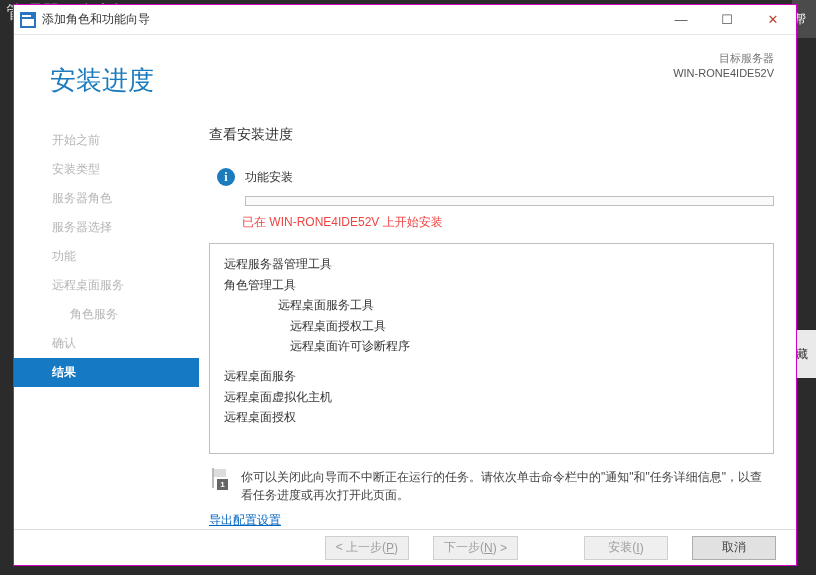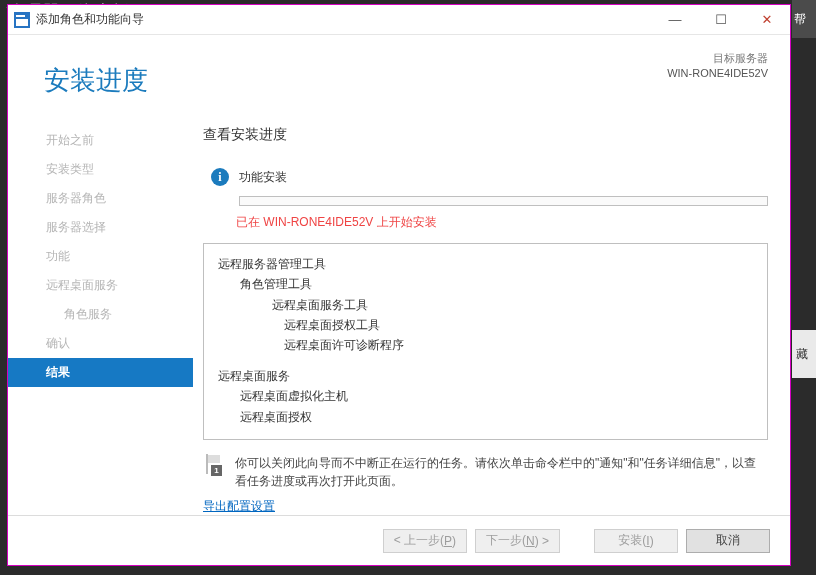--- a/index.html
+++ b/index.html
@@ -19,21 +19,21 @@
   }
   .bg-right {
     position:absolute; top:0; right:0; height:38px; width:24px; background:#4b4b4b; color:#fff; font-size:12px; line-height:38px; text-align:left; padding-left:2px;
   }
   .bg-right2 {
     position:absolute; top:330px; right:0; height:48px; width:24px; background:#eaeaea; color:#333; font-size:12px; line-height:48px; text-align:left; padding-left:4px;
   }
   
   .wizard {
     position:absolute;
-    left:7px; top:4px;
+    left:13px; top:4px;
     width:784px; height:562px;
     background:#fff;
     border:1px solid #d400c1;
     display:flex;
     flex-direction:column;
   }
   .titlebar {
     height:30px;
     display:flex;
     align-items:center;
@@ -104,21 +104,21 @@
   }
   .progress {
     height:12px; border:1px solid #bfbfbf; margin:0 0 8px 36px; background:#fafafa;
   }
   .progress-sub { margin-left:33px; font-size:12px; color:#ef4444; margin-bottom:12px;}
   .features-box {
     border:1px solid #bfbfbf; padding:10px 14px; font-size:12px; line-height:1.7;
     height:244px; overflow:auto;
   }
   .features-box .l1{margin-left:0;}
-  .features-box .l2{margin-left:22px;}
+  .features-box .l2{}
   .features-box .l3{margin-left:54px;}
   .features-box .l4{margin-left:66px;}
   .tip {
     display:flex; gap:10px; margin-top:14px; font-size:12px; color:#444; line-height:1.5;
   }
   .flag-icon{
     width:22px;height:22px;position:relative;flex-shrink:0;
   }
   .flag-icon::before{
     content:"";position:absolute;left:3px;top:0;width:2px;height:20px;background:#bbb;
@@ -126,23 +126,23 @@
   .flag-icon::after{
     content:"";position:absolute;left:5px;top:1px;width:12px;height:8px;background:#ddd;
   }
   .flag-badge{
     position:absolute;left:8px;top:11px;width:11px;height:11px;background:#666;color:#fff;
     font-size:8px;display:flex;align-items:center;justify-content:center;font-weight:bold;
   }
   .export-link { margin-top:8px; font-size:12px; color:#0066c0; text-decoration:underline; cursor:pointer; display:inline-block;}
   
   .footer {
-    height:50px; border-top:1px solid #dcdcdc;
+    height:36px; border-top:1px solid #dcdcdc;
     display:flex; align-items:center; justify-content:flex-end;
-    gap:8px; padding-right:20px;
+    gap:24px; padding-right:20px;
   }
   .footer .gap { width:18px;}
   .btn {
     min-width:84px; height:24px; border:1px solid #adadad;
     background:#e1e1e1; font-size:12px; color:#444;
     display:flex;align-items:center;justify-content:center;
     padding:0 10px;
   }
   .btn.disabled { color:#9d9d9d; background:#efefef; border-color:#cfcfcf;}
   .underline { text-decoration:underline;}

